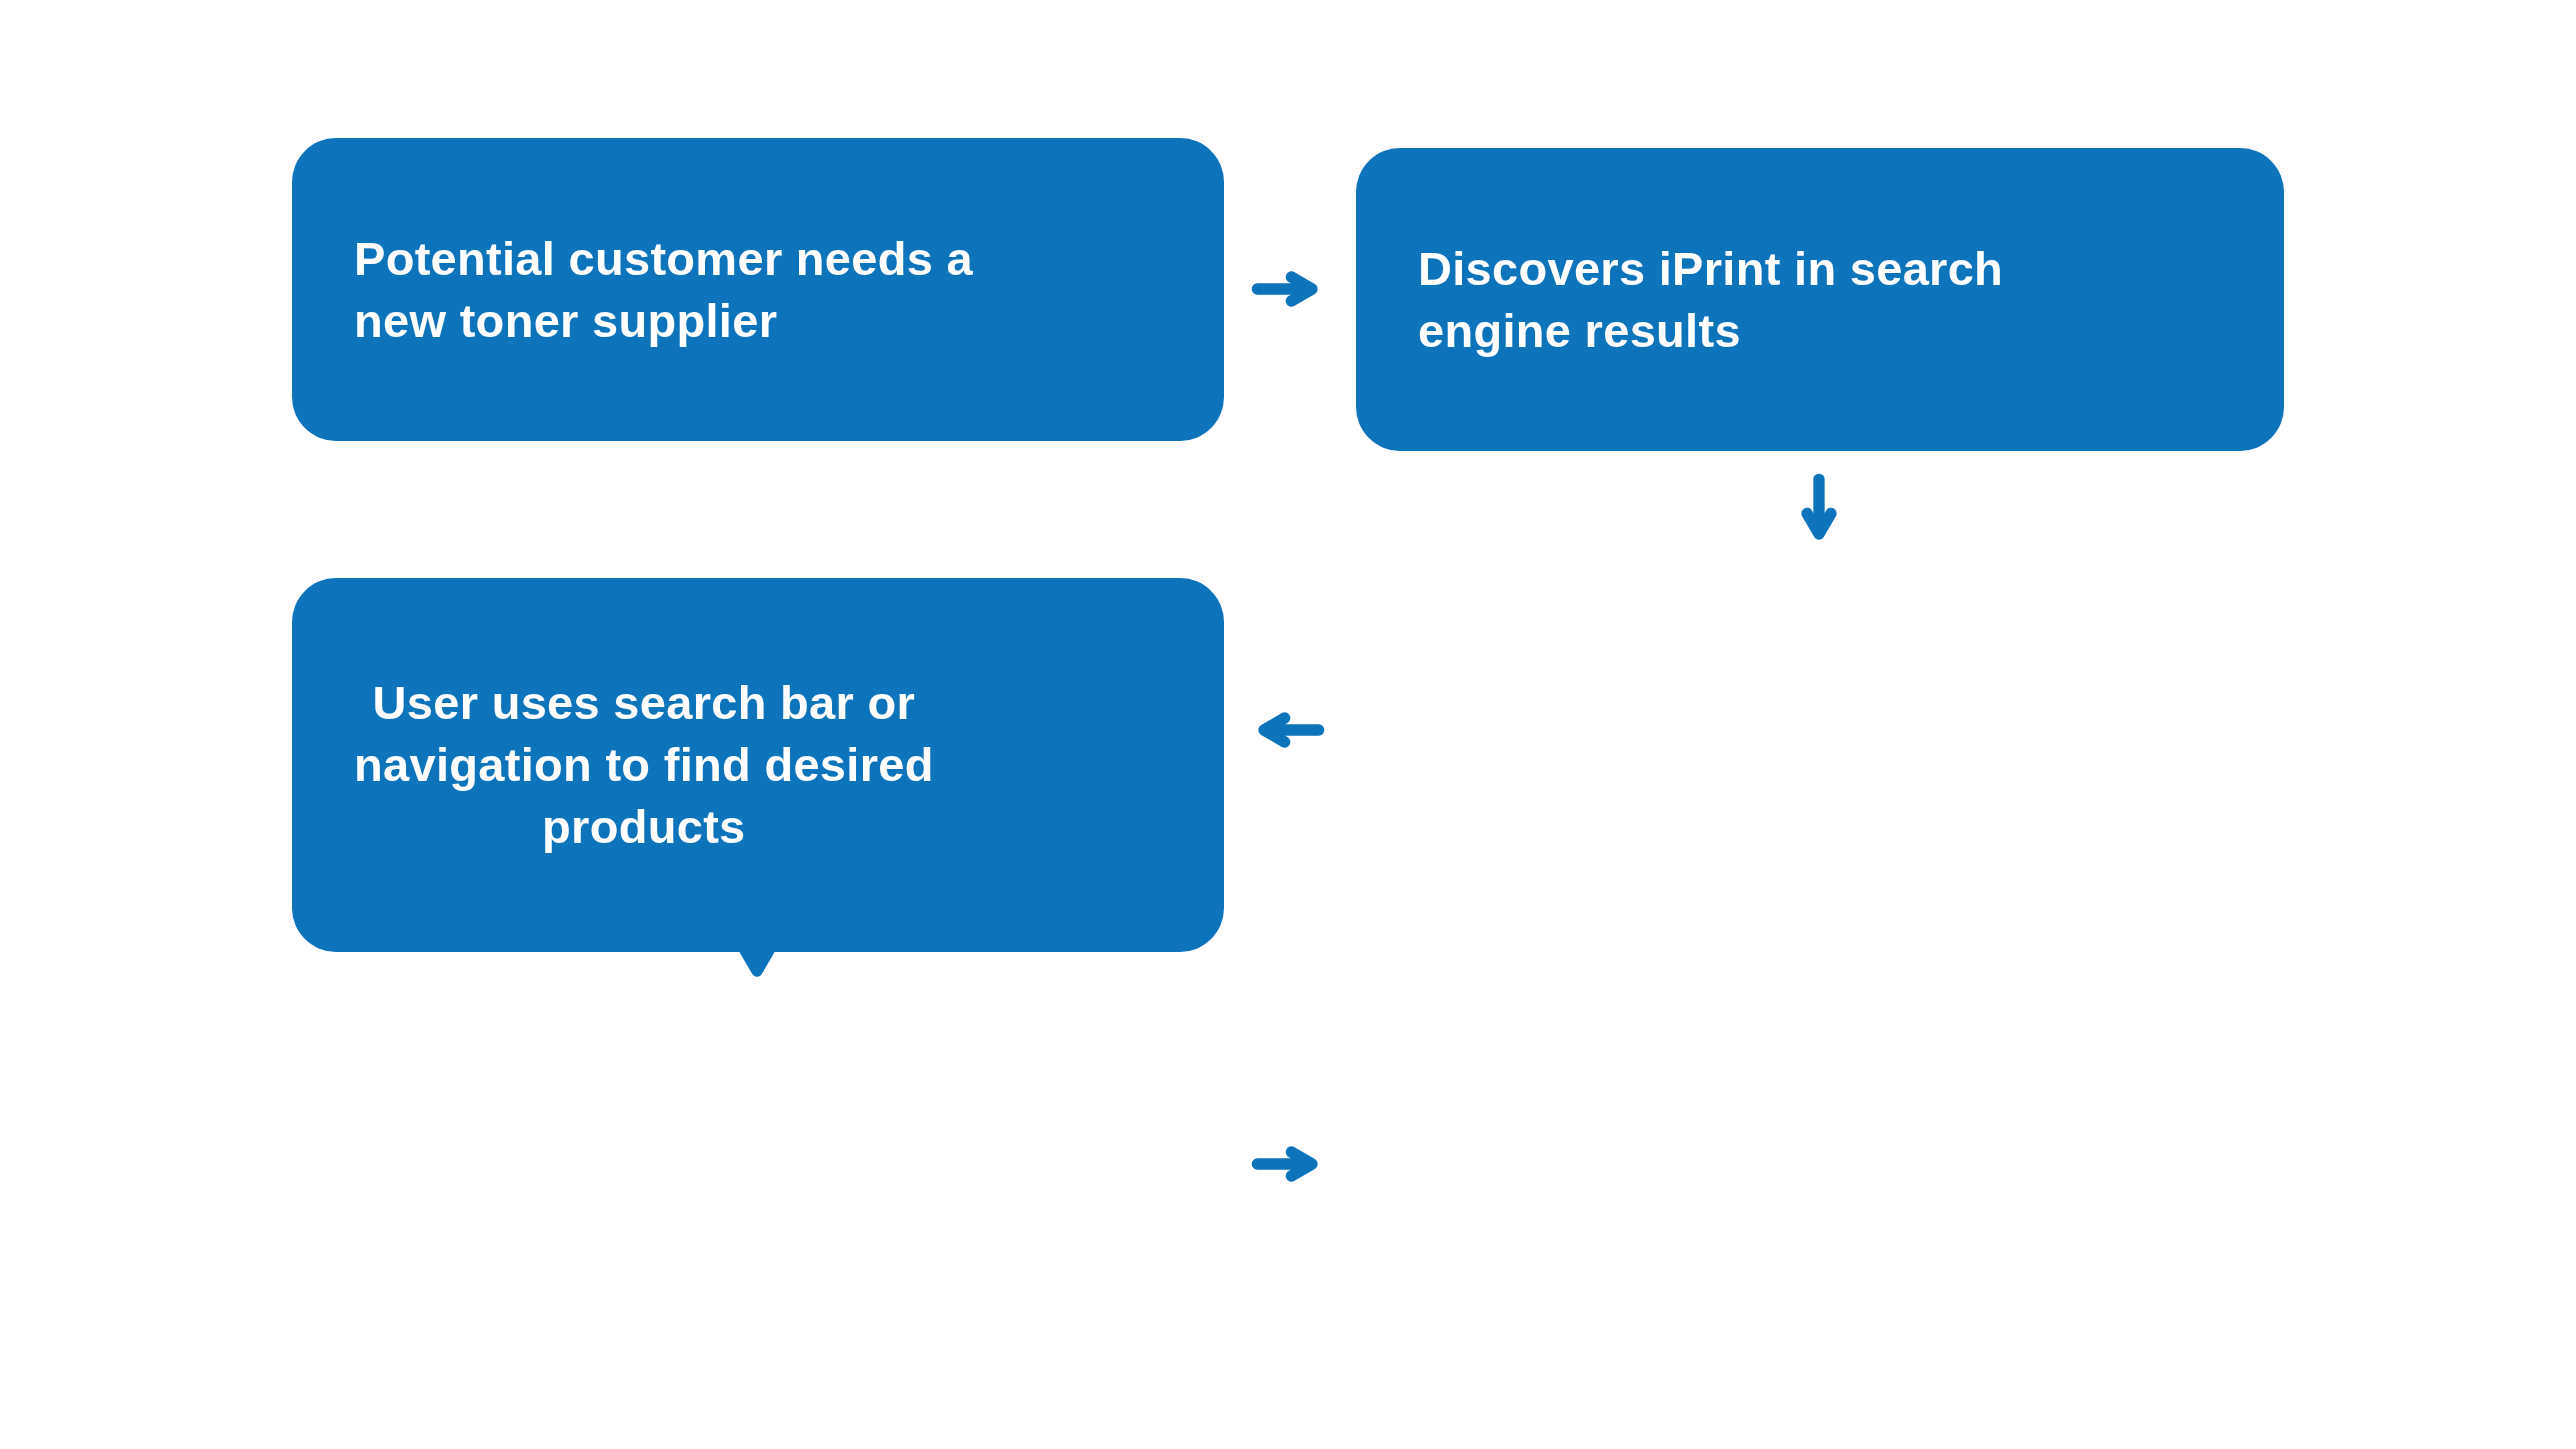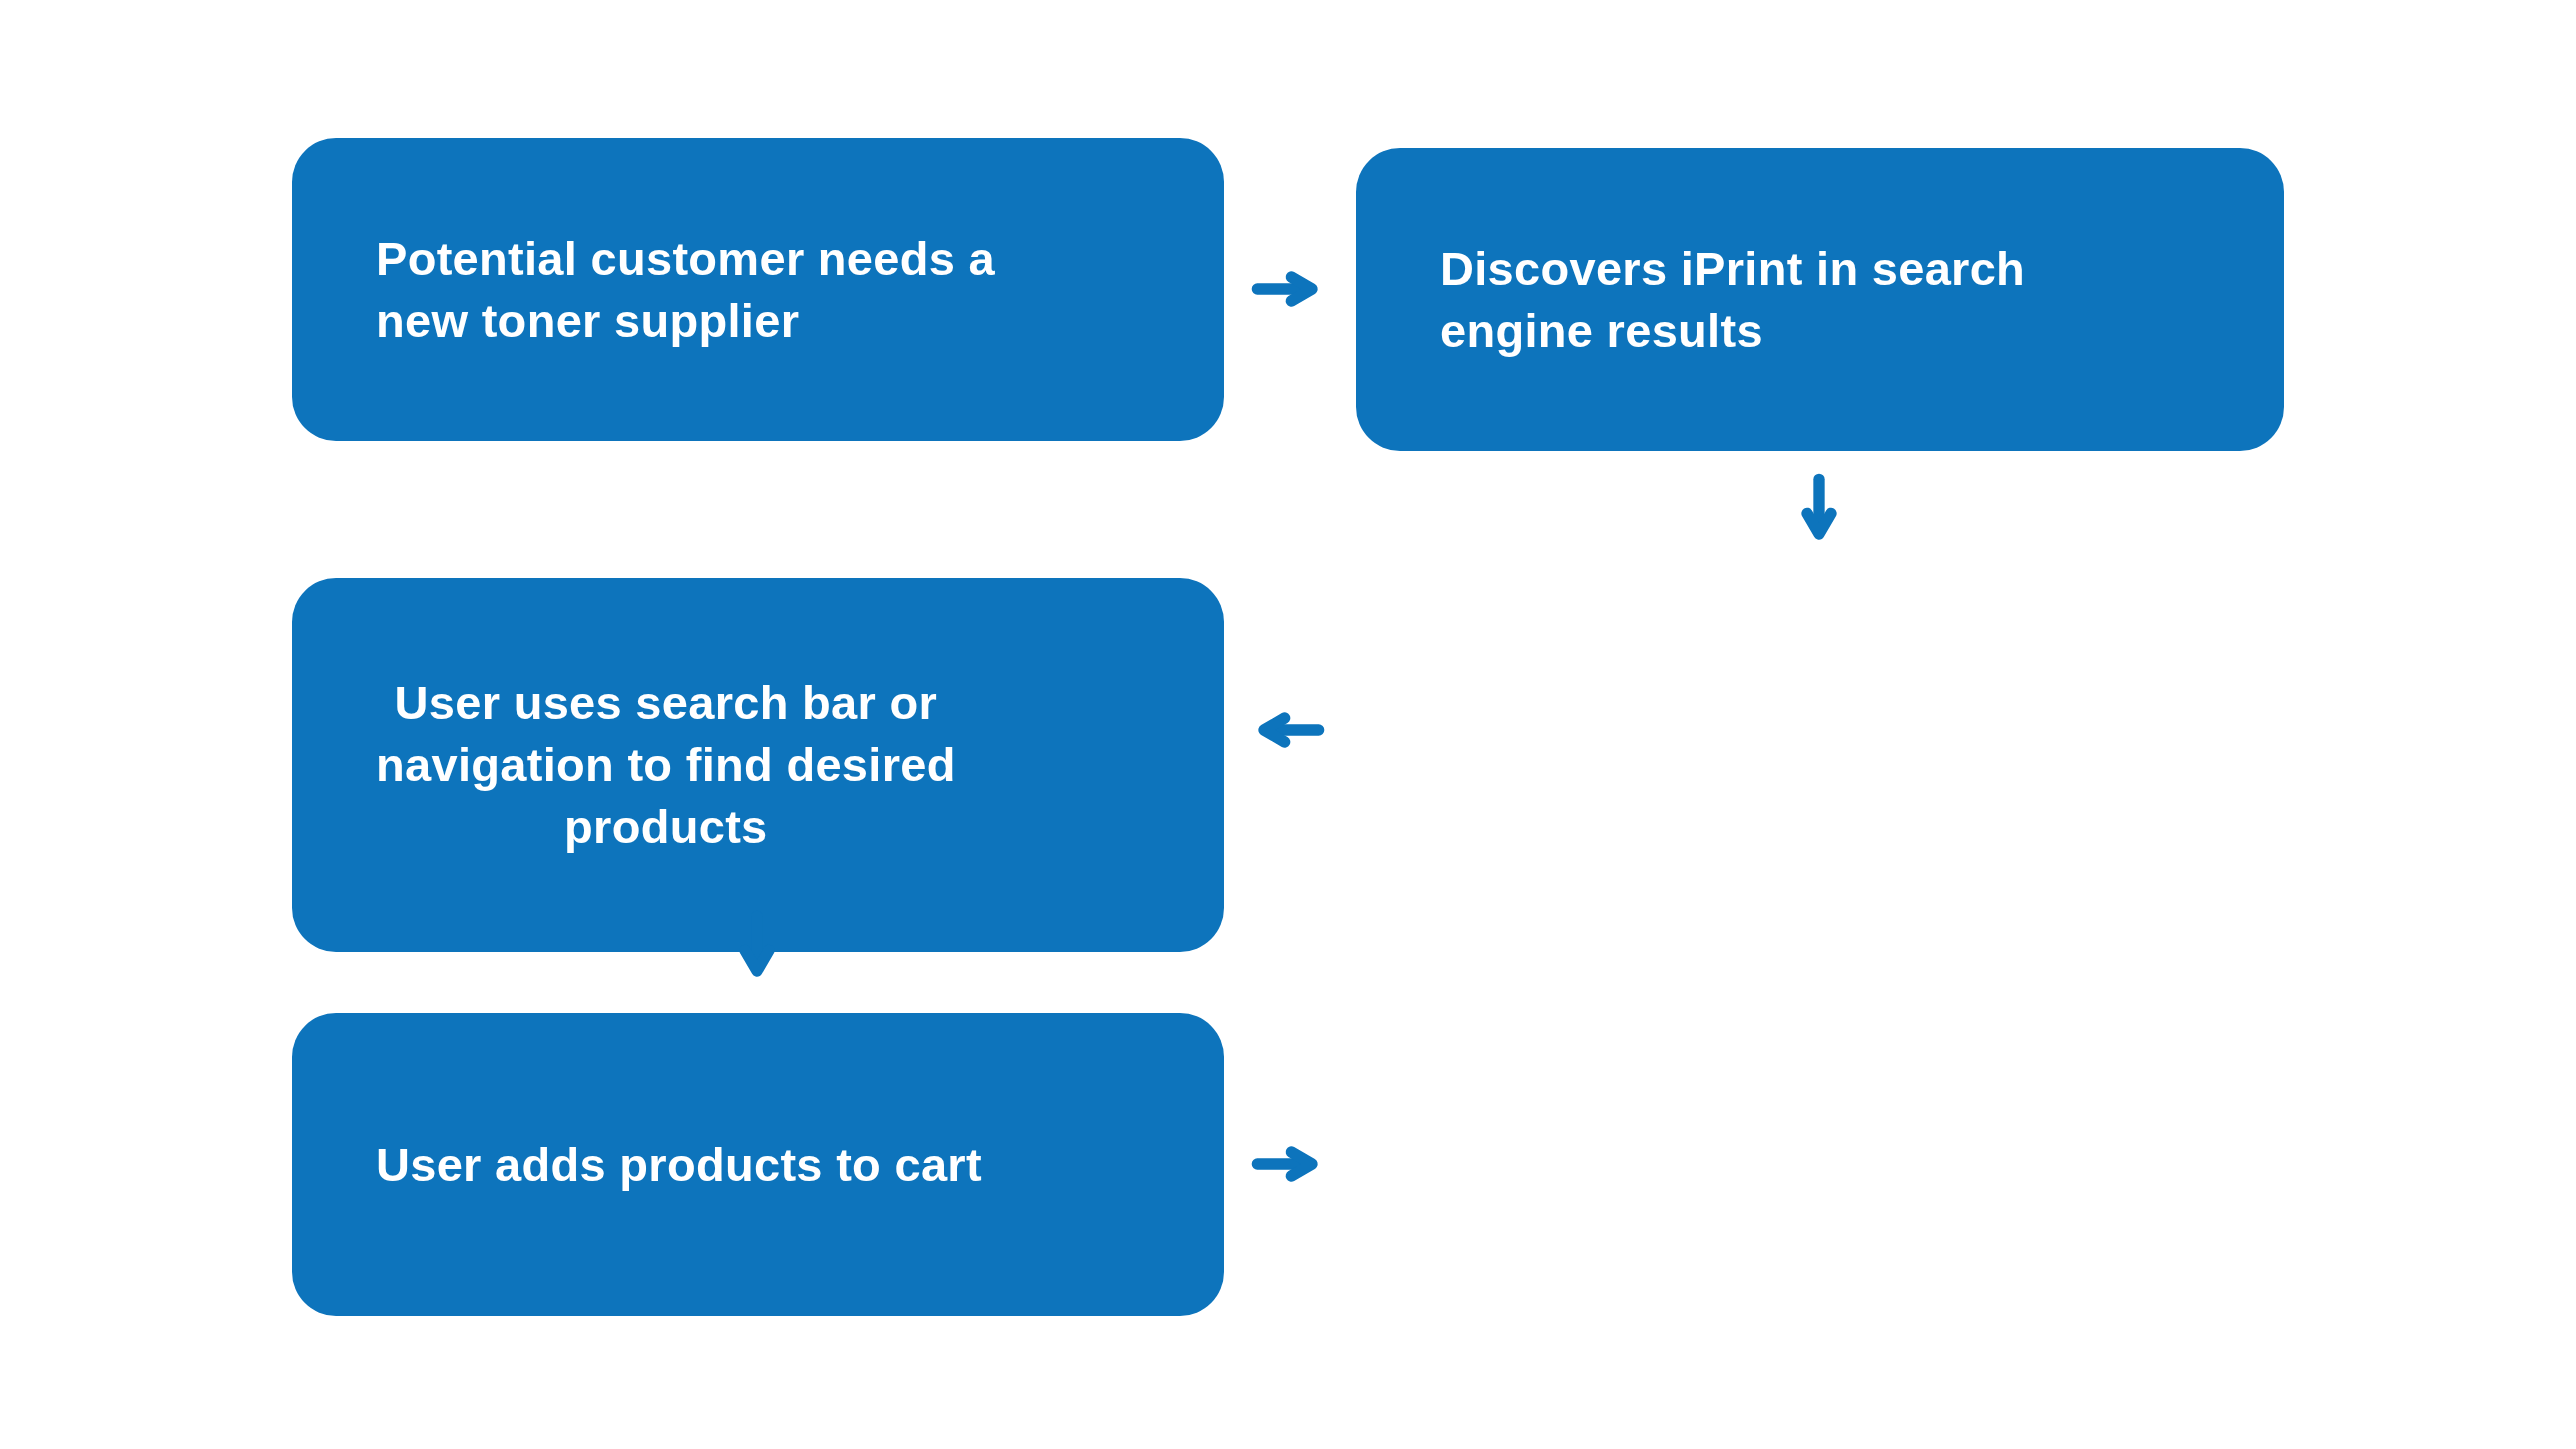--- a/index.html
+++ b/index.html
@@ -16,21 +16,21 @@
     overflow: hidden;
   }
   .node {
     position: absolute;
     background: #0d74bc;
     border-radius: 44px;
     color: #ffffff;
     display: flex;
     align-items: center;
     box-sizing: border-box;
-    padding-left: 84px;
+    padding-left: 62px;
     padding-right: 74px;
   }
   .node-label {
     font-size: 47px;
     line-height: 62px;
     font-weight: 700;
     white-space: pre-line;
     letter-spacing: 0.3px;
   }
   .connector {
@@ -90,23 +90,20 @@
   </div>
 
 
   <div class="connector" style="left:737px; top:910px;">
     <svg width="40" height="74" viewBox="0 0 60 110" aria-hidden="true">
       <path d="M 30 9 L 30 76"></path>
       <path d="M 12 60 L 30 91 L 48 60"></path>
     </svg>
   </div>
 
-  <div class="node" style="left:292px; top:1013px; width:932px; height:303px;">
-    <div class="node-label">User adds products to cart</div>
-  </div>
 
   <div class="connector" style="left:1251px; top:1144px;">
     <svg width="74" height="40" viewBox="0 0 110 60" aria-hidden="true">
       <path d="M 9 30 L 76 30"></path>
       <path d="M 60 12 L 91 30 L 60 48"></path>
     </svg>
   </div>
 
 
 </div>

